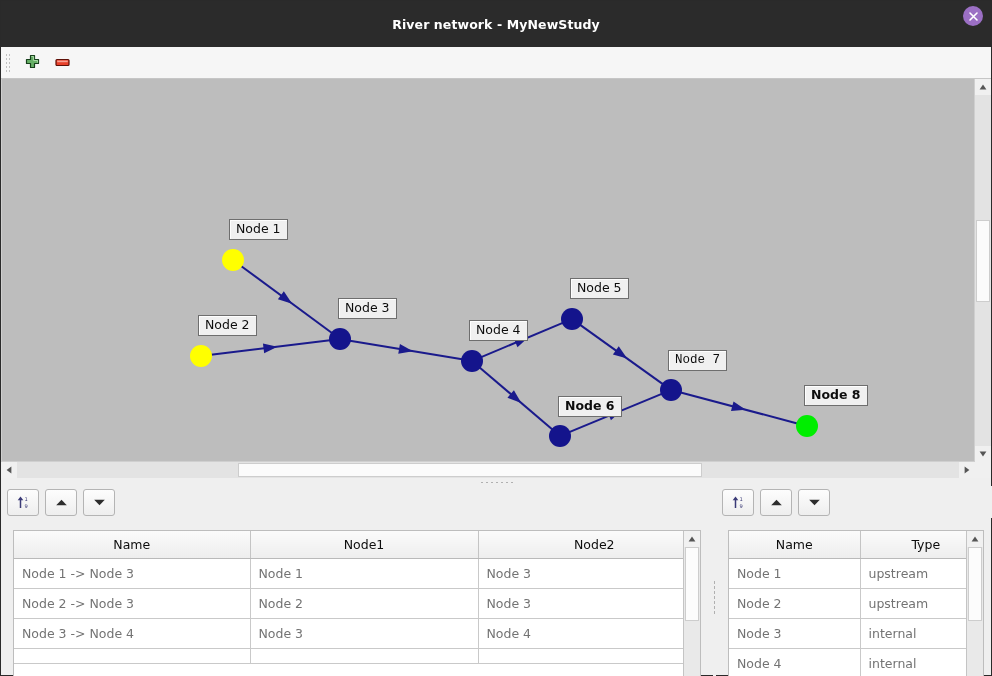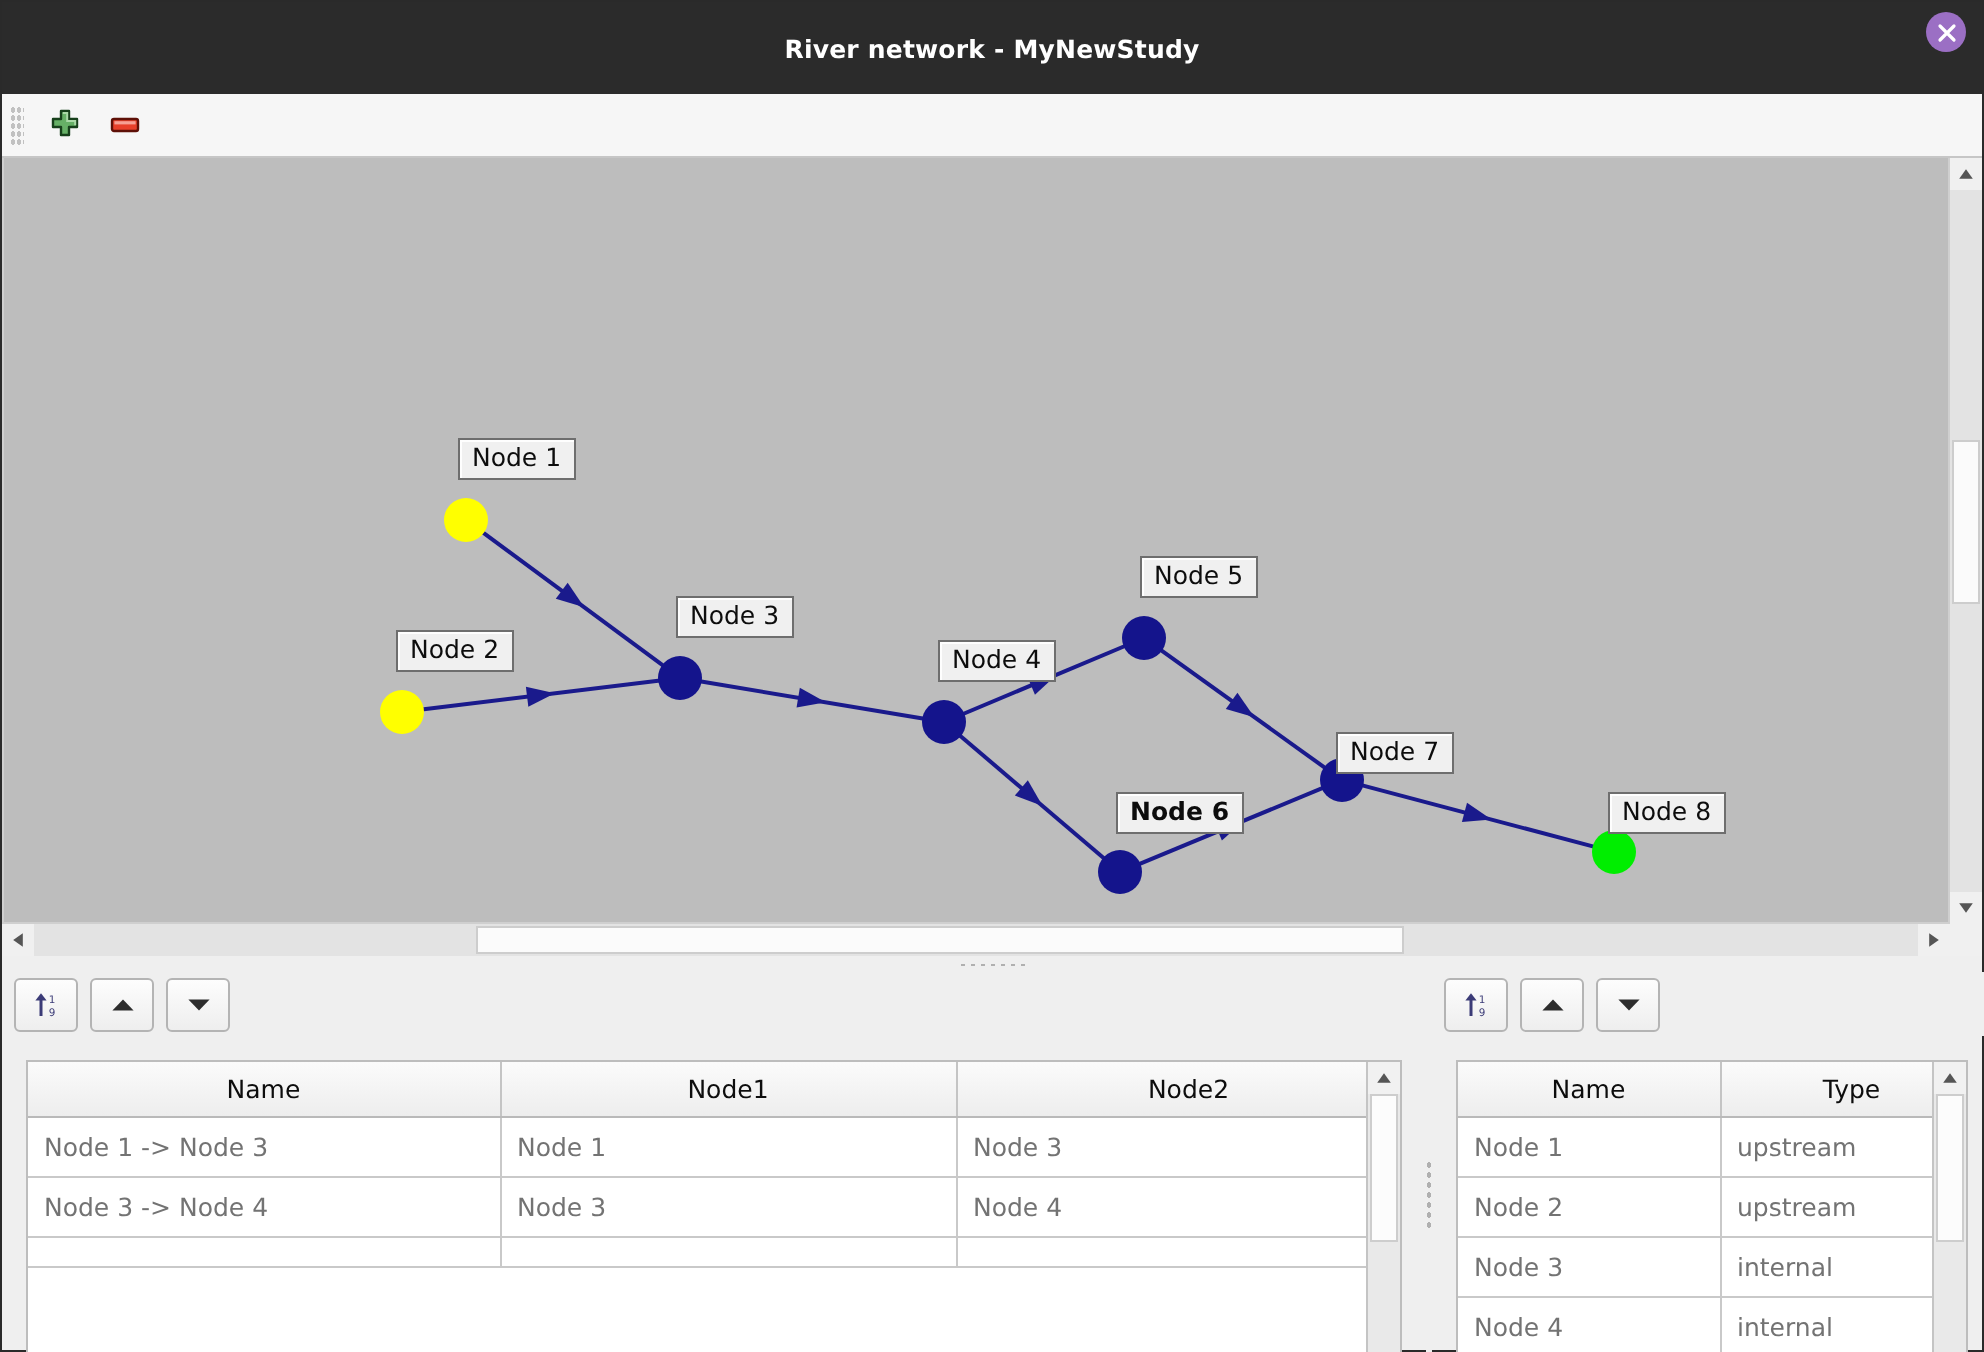--- a/index.html
+++ b/index.html
@@ -172,22 +172,22 @@
             <circle cx="805" cy="347" r="11" fill="#00ee00"></circle>
           </g>
       </svg>
       <div id="label-layer">
           <div class="nodelabel" style="left: 227px; top: 140px;">Node 1</div>
           <div class="nodelabel" style="left: 196px; top: 236px;">Node 2</div>
           <div class="nodelabel" style="left: 336px; top: 219px;">Node 3</div>
           <div class="nodelabel" style="left: 467px; top: 241px;">Node 4</div>
           <div class="nodelabel" style="left: 568px; top: 199px;">Node 5</div>
           <div class="nodelabel" style="left: 556px; top: 317px; font-weight: bold;">Node 6</div>
-          <div class="nodelabel" style="left: 666px; top: 287px;">Node 7</div>
-          <div class="nodelabel" style="left: 802px; top: 317px;">Node 8</div>
+          <div class="nodelabel" style="left: 666px; top: 271px; font-family: Liberation Mono, monospace;">Node 7</div>
+          <div class="nodelabel" style="left: 802px; top: 306px; font-weight: bold;">Node 8</div>
         </div>
     </div>
 
     <div class="vscroll">
       <div class="track">
         <div class="thumb" style="top:125px;height:80px;"></div>
       </div>
       <div class="sbtn up">
         <svg width="8" height="6" viewBox="0 0 8 6">
           <path d="M4 0.6 L7.4 5.4 L0.6 5.4 z" fill="#555"></path>
@@ -255,20 +255,25 @@
               <tr>
                 <th>Name</th>
                 <th>Node1</th>
                 <th>Node2</th>
               </tr>
             </thead>
           <tbody>
               <tr>
                 <td>Node 1 -&gt; Node 3</td>
                 <td>Node 1</td>
+                <td>Node 3</td>
+              </tr>
+              <tr>
+                <td>Node 2 -&gt; Node 3</td>
+                <td>Node 2</td>
                 <td>Node 3</td>
               </tr>
               <tr>
                 <td>Node 3 -&gt; Node 4</td>
                 <td>Node 3</td>
                 <td>Node 4</td>
               </tr>
               <tr class="blank">
                 <td></td>
                 <td></td>

